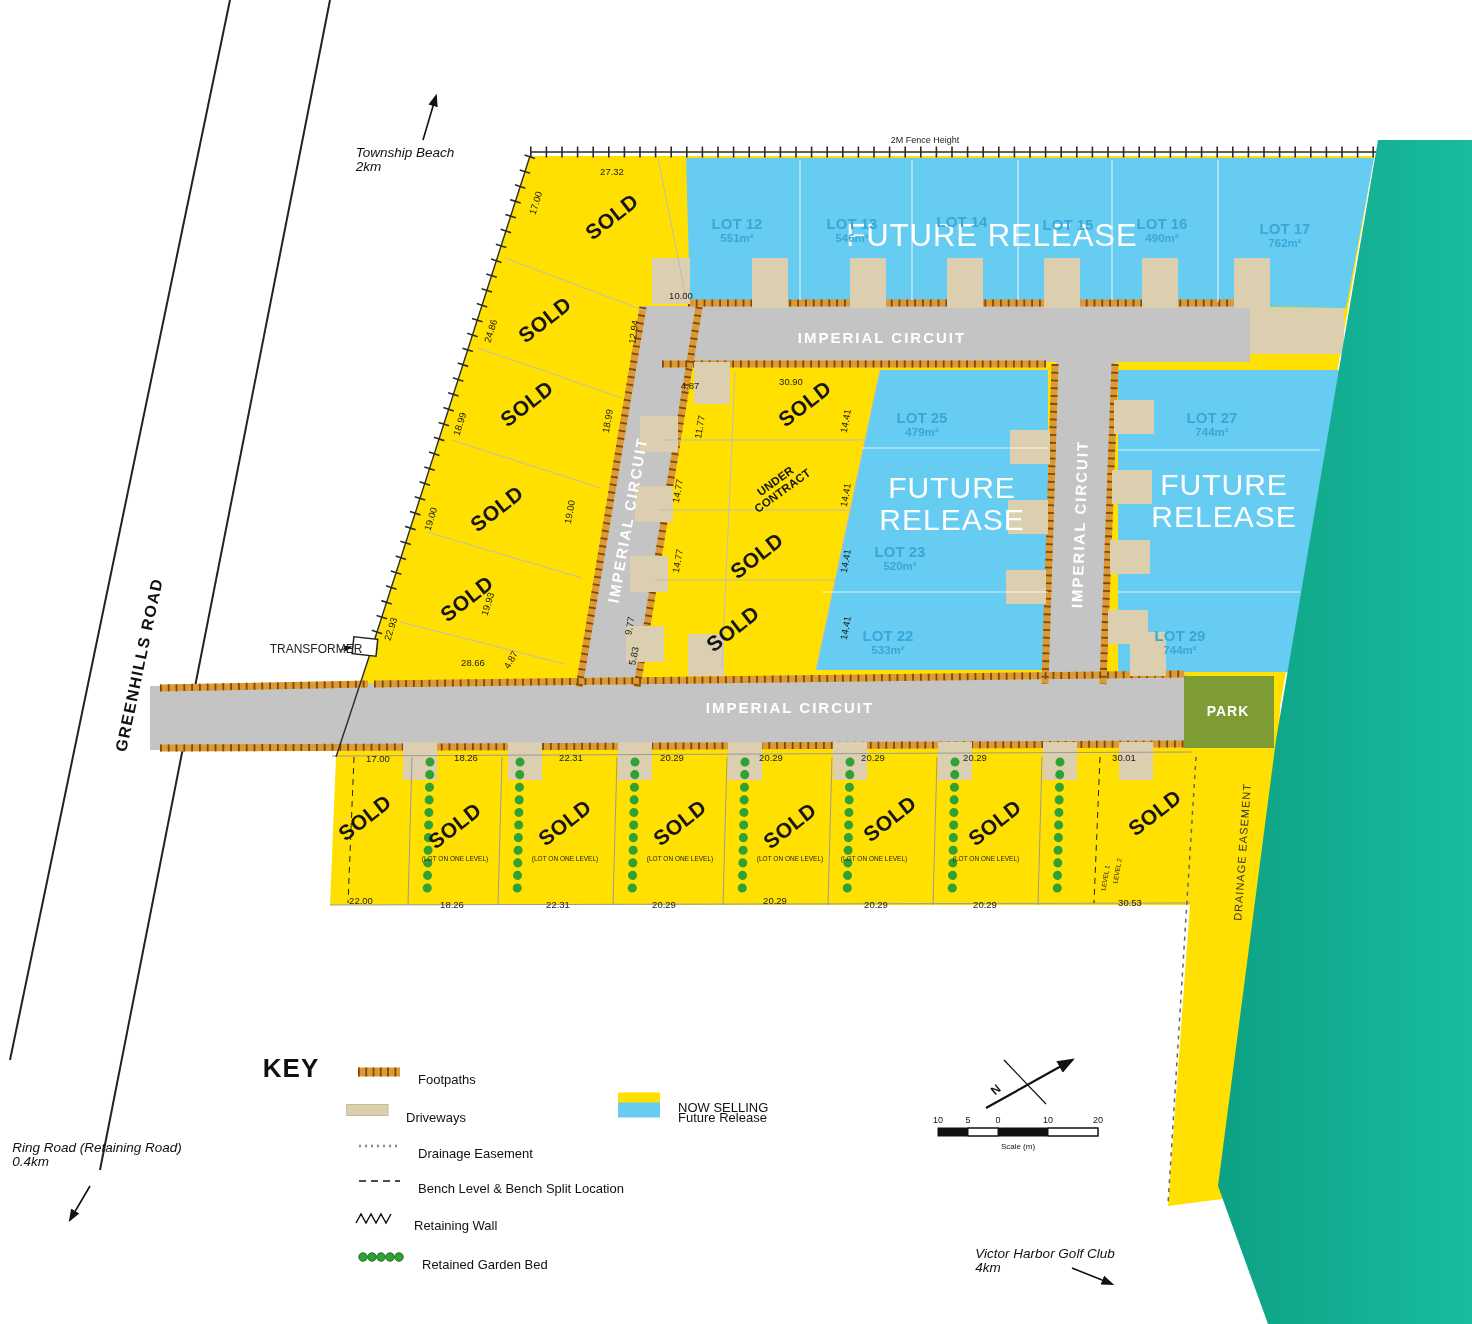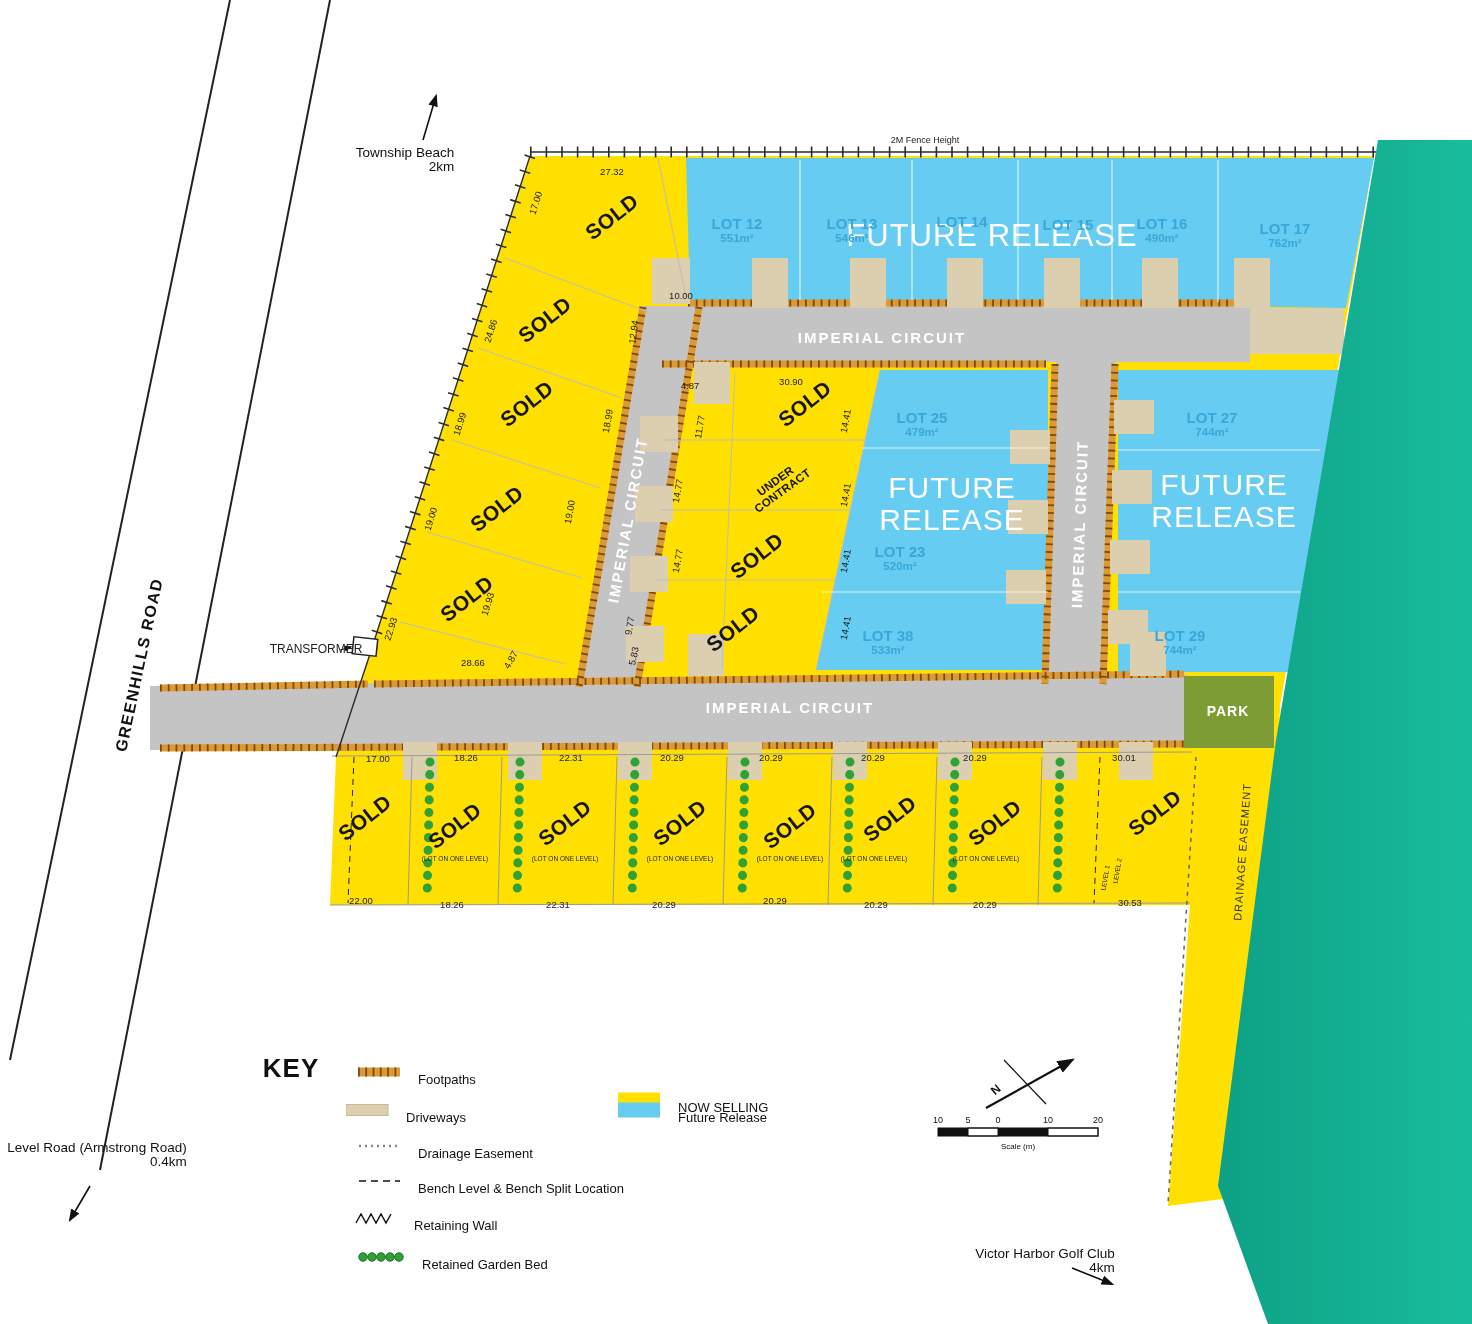--- a/index.html
+++ b/index.html
@@ -9,21 +9,21 @@
   .lbl{position:absolute;transform:translate(-50%,-50%);white-space:nowrap;line-height:1.06;}
   .dim{font-size:9.5px;color:#1c1c1c;}
   .sold{font-size:21px;font-weight:700;color:#161616;letter-spacing:.5px;}
   .uc{font-size:11.5px;font-weight:700;color:#161616;text-align:center;letter-spacing:.2px;}
   .lotname{font-size:15px;font-weight:700;color:#38A8D8;text-align:center;margin-top:17px;}
   .lotarea{font-size:11.5px;font-weight:700;color:#38A8D8;text-align:center;}
   .future-one{font-size:31px;color:#ffffff;letter-spacing:1px;}
   .future-two{font-size:30px;color:#ffffff;letter-spacing:1px;text-align:center;}
   .street{font-size:15px;font-weight:700;color:#ffffff;letter-spacing:2px;}
   .park-lbl{font-size:14px;font-weight:700;color:#ffffff;letter-spacing:1px;}
-  .landmark{font-size:13.5px;color:#111;text-align:right;}
+  .landmark{font-size:13.5px;color:#111;text-align:left;font-style:italic;}
   .road-name{font-size:16px;font-weight:600;color:#111;letter-spacing:1.5px;}
   .drainage{font-size:11px;color:#333;letter-spacing:1px;}
   .tiny{font-size:12px;color:#222;}
   .micro{font-size:6.5px;color:#222;letter-spacing:0;}
   .keytitle{font-size:26px;font-weight:700;color:#111;letter-spacing:1px;}
   .legend-row{position:absolute;display:flex;align-items:center;gap:16px;}
   .legend-label{font-size:13px;color:#111;white-space:nowrap;margin-top:16px;}
   .scale-num{font-size:9px;color:#111;}
   .north-n{font-size:12px;font-weight:700;color:#111;}
 </style>
@@ -211,21 +211,21 @@
       <line x1="90" y1="1186" x2="70" y2="1220" marker-end="url(#ah)"></line>
       <line x1="1072" y1="1268" x2="1112" y2="1284" marker-end="url(#ah)"></line>
     </g>
   </svg>
 
   <div class="lbl landmark" style="left:405px;top:160px">
     <div>Township Beach</div>
     <div>2km</div>
   </div>
   <div class="lbl landmark" style="left:97px;top:1155px">
-    <div>Level Road (Armstrong Road)</div>
+    <div>Ring Road (Retaining Road)</div>
     <div>0.4km</div>
   </div>
   <div class="lbl landmark" style="left:1045px;top:1261px">
     <div>Victor Harbor Golf Club</div>
     <div>4km</div>
   </div>
   <div class="lbl road-name" style="left:140px;top:665px;transform:translate(-50%,-50%) rotate(-78deg)">GREENHILLS ROAD</div>
   <div class="lbl tiny" style="left:925px;top:141px;font-size:9px">2M Fence Height</div>
   <div class="lbl tiny" style="left:316px;top:649px">TRANSFORMER</div>
   <div class="lbl drainage" style="left:1243px;top:852px;transform:translate(-50%,-50%) rotate(-86deg)">DRAINAGE EASEMENT</div>
@@ -275,21 +275,21 @@
     </div>
   <div class="lbl" style="left:922px;top:416px">
     <div class="lotname">LOT 25</div>
       <div class="lotarea">479m²</div>
     </div>
   <div class="lbl" style="left:900px;top:550px">
     <div class="lotname">LOT 23</div>
       <div class="lotarea">520m²</div>
     </div>
   <div class="lbl" style="left:888px;top:634px">
-    <div class="lotname">LOT 38</div>
+    <div class="lotname">LOT 22</div>
       <div class="lotarea">533m²</div>
     </div>
   <div class="lbl" style="left:1212px;top:416px">
     <div class="lotname">LOT 27</div>
       <div class="lotarea">744m²</div>
     </div>
   <div class="lbl" style="left:1180px;top:634px">
     <div class="lotname">LOT 29</div>
       <div class="lotarea">744m²</div>
     </div>

